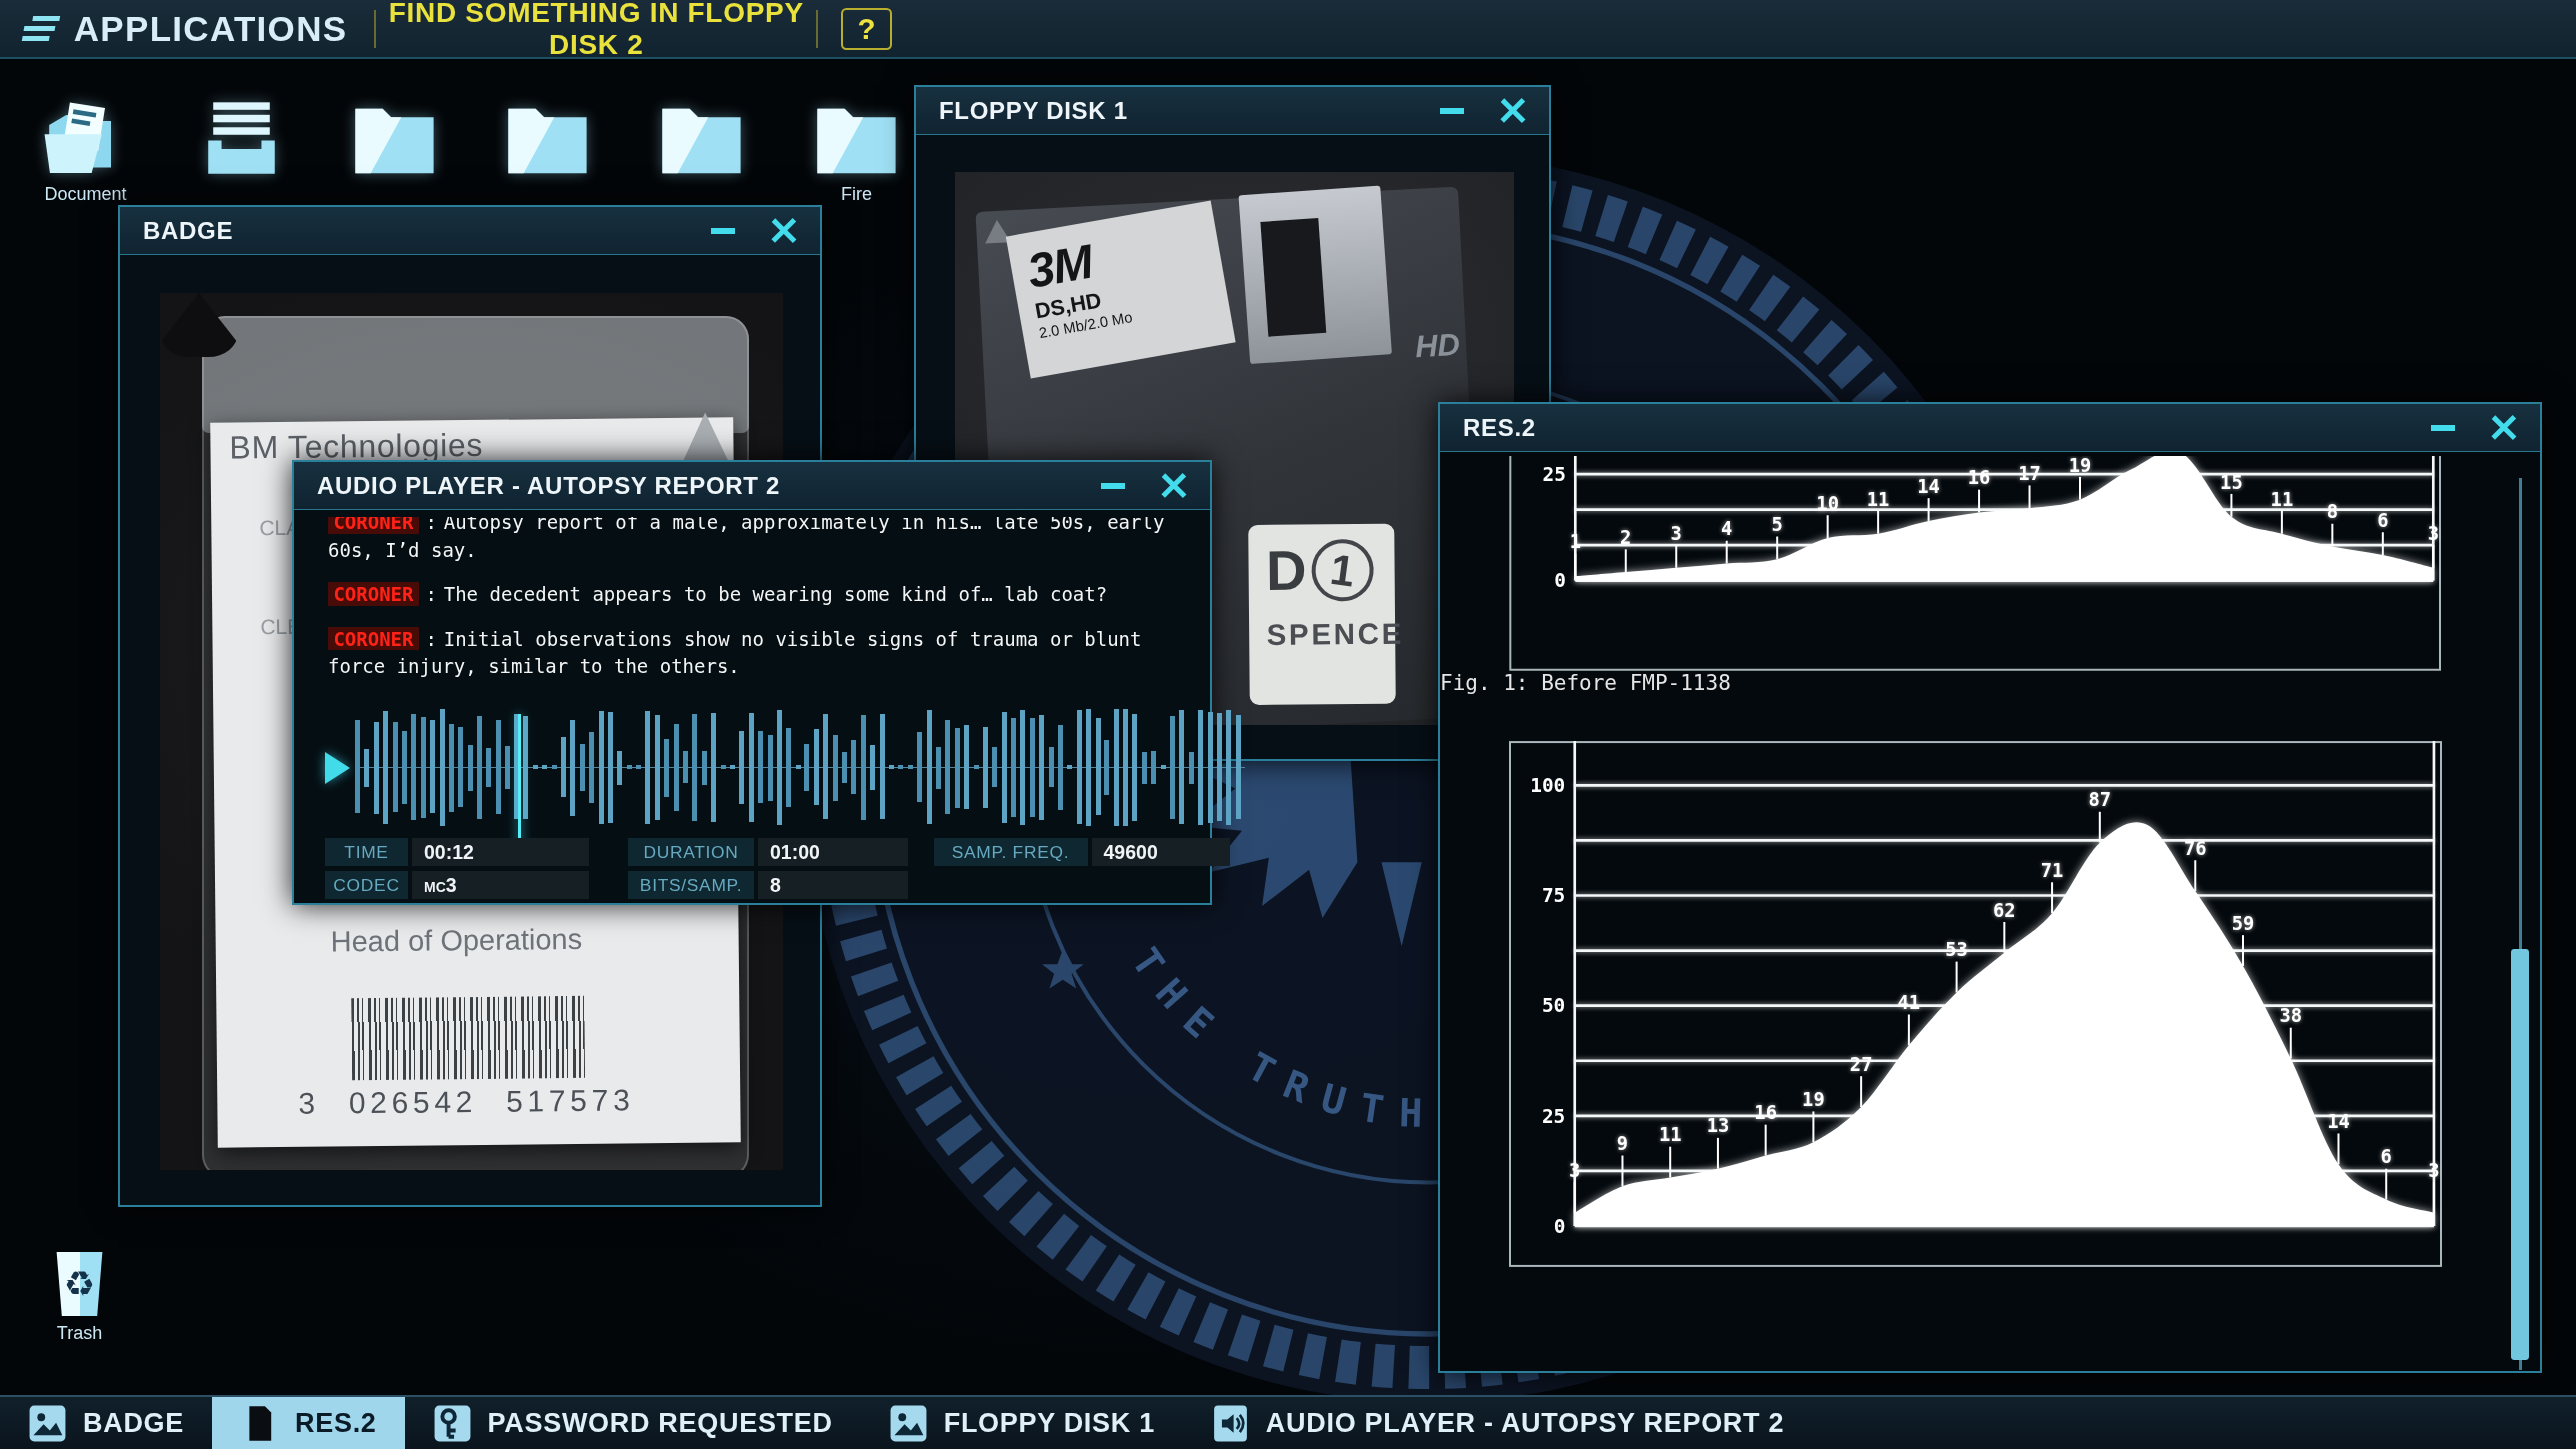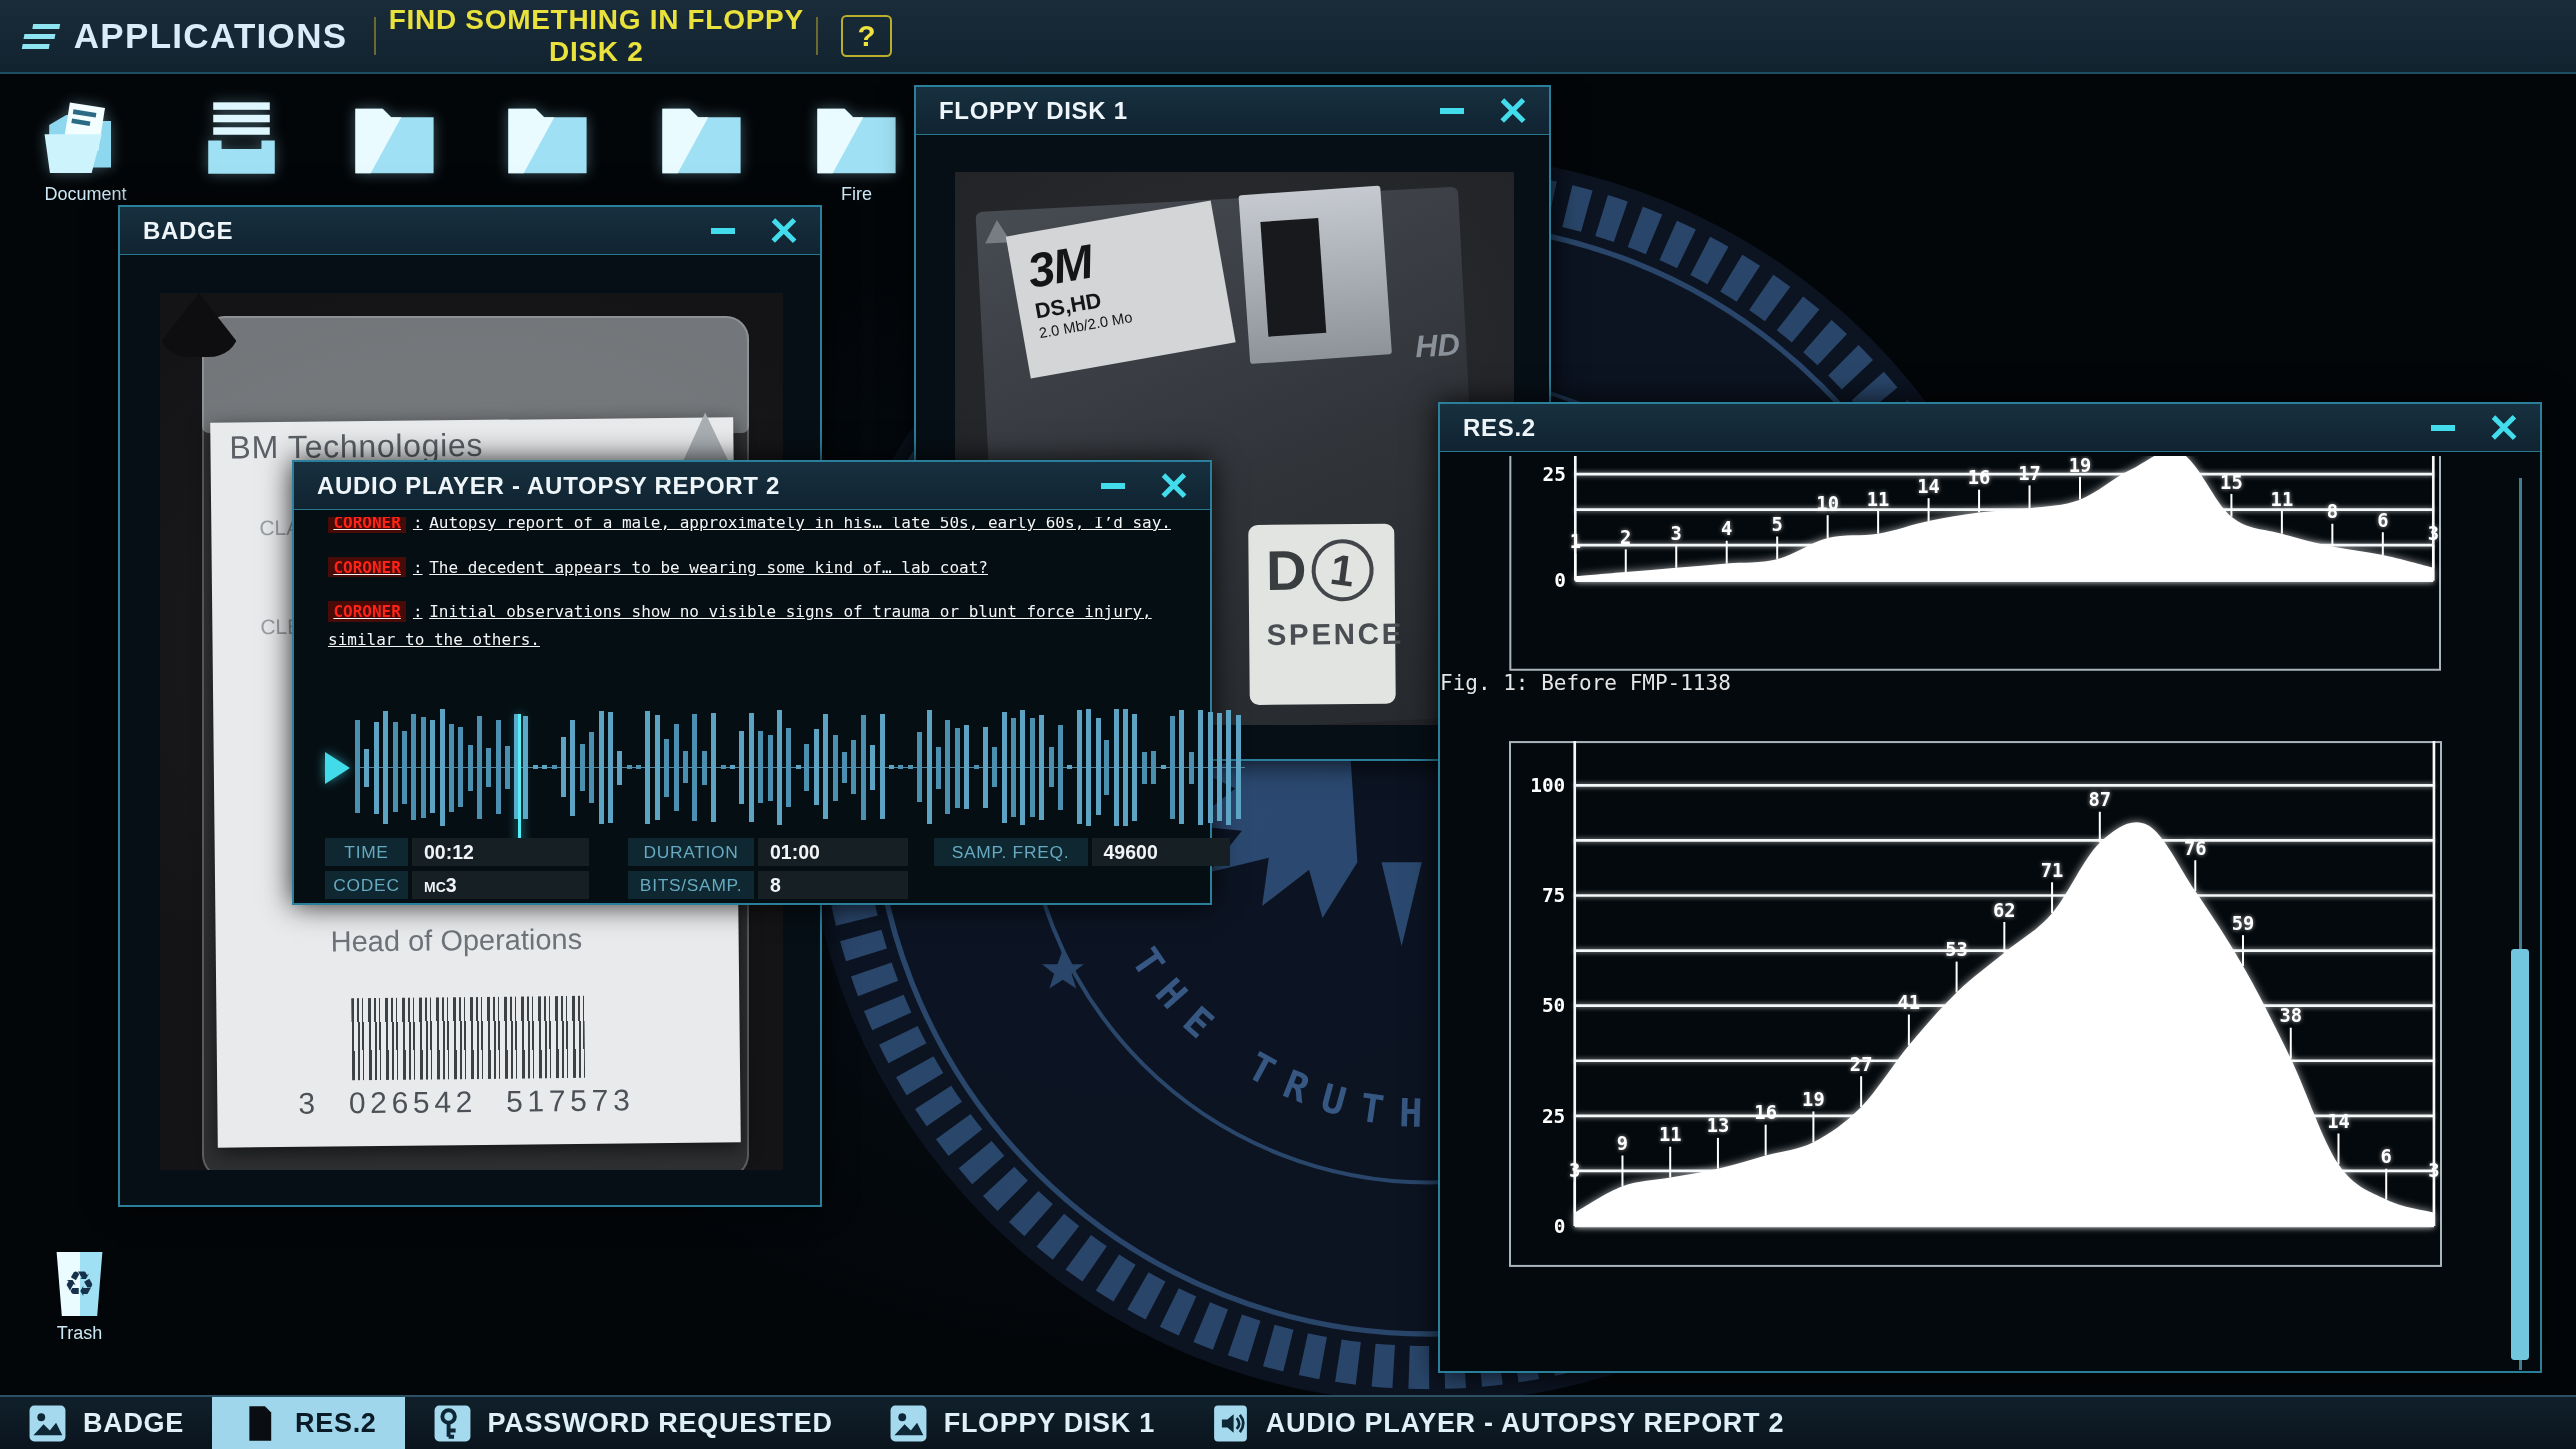--- a/index.html
+++ b/index.html
@@ -7,21 +7,21 @@
   body {
     background:#030609;
     font-family:"Liberation Sans", sans-serif;
     position:relative;
     color:#e8f1f6;
   }
   #desktop-bg { position:absolute; inset:0;
     background:radial-gradient(1073px 805px at 45% 55%, #071019 0%, #030609 70%); }
 
   
-  #topbar { position:absolute; left:0; top:0; width:2576px; height:74px;
+  #topbar { position:absolute; left:0; top:0; width:2576px; height:59px;
     background:linear-gradient(#1a2c39,#122330); border-bottom:2.7px solid #1c4f63;
     display:flex; align-items:center; z-index:50; }
   .hamburger { margin-left:24px; width:35px; display:flex; flex-direction:column; gap:5.4px; transform:skewX(-10deg); }
   .hamburger div { height:4.7px; background:#8fe4f2; }
   .hamburger div:nth-child(1){ width:27px; margin-left:6.7px;}
   .hamburger div:nth-child(2){ width:31px; }
   .hamburger div:nth-child(3){ width:27px; }
   .app-label { margin-left:14.8px; font-size:35px; font-weight:bold; color:#d9edf8; letter-spacing:1.3px; }
   .tb-sep { width:2px; height:38px; background:#6b6b2f; margin:0 5.4px; }
   .tb-sep.first { margin-left:27px; }
@@ -106,21 +106,21 @@
   #card .f1 { position:absolute; left:48px; top:94px; font-size:21px; color:#989ea3; }
   #card .f2 { position:absolute; left:48px; top:193px; font-size:21px; color:#989ea3; }
   #card .role { position:absolute; left:115px; top:504px; font-size:29px; color:#6d7379; }
   #barcode { position:absolute; left:135px; top:577px; width:233px; height:82px;
     background:repeating-linear-gradient(90deg,#3c4146 0 2.7px,transparent 2.7px 6px,#3c4146 6px 8px,transparent 8px 10.7px,#3c4146 10.7px 12px,transparent 12px 17px); }
   #card .digits { position:absolute; left:81px; top:665px; font-size:30px; color:#4b5157; letter-spacing:4.7px; word-spacing:16px; }
 
   
   #win-audio { left:292px; top:460px; width:920px; height:445px; z-index:40; background:#050e13; }
   #transcript { position:absolute; left:34px; top:55px; width:865px; height:201px; overflow:hidden;
-    font-family:"DejaVu Sans Mono", monospace; font-size:16px; line-height:27.5px; color:#f4f6f6;text-decoration:underline; }
+    font-family:"DejaVu Sans Mono", monospace; font-size:19px; line-height:27.5px; color:#f4f6f6; }
   #transcript p { margin-bottom:17px; }
   #transcript p:first-child { margin-top:-8px; }
   .spk { color:#ff2217; background:#470c08; padding:0.7px 5.4px; font-weight:bold; }
   .sep { margin:0 6.7px; }
   #play-btn { position:absolute; left:31px; top:290px; width:0; height:0;
     border-top:16px solid transparent; border-bottom:16px solid transparent; border-left:25.5px solid #41dbe9;
     filter:drop-shadow(0 0 5.4px rgba(65,219,233,.6)); }
   #wave { position:absolute; left:61px; top:245px; width:890px; height:121px; }
   #wave .axis { position:absolute; left:0; top:60px; width:100%; height:1.3px; background:#55869e; }
   .wbar { position:absolute; width:4.7px; background:#4b8fb1; }

